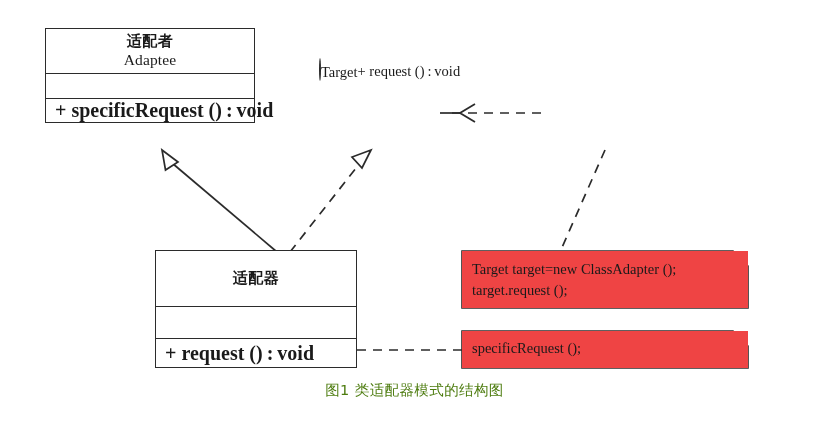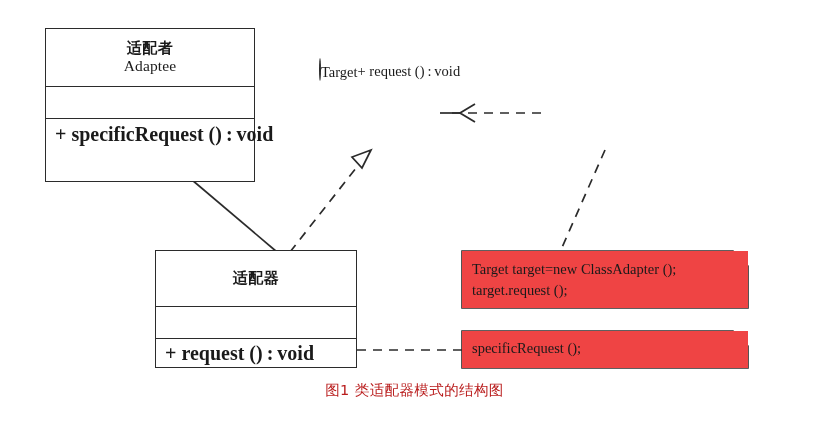--- a/index.html
+++ b/index.html
@@ -124,21 +124,21 @@
 
   
   #figure-caption {
     position: absolute;
     left: 0;
     top: 381px;
     width: 829px;
     text-align: center;
     font-family: "DejaVu Sans", "Liberation Sans", sans-serif;
     font-size: 14.5px;
-    color: #b91c1c;
+    color: #4d7c0f;
     letter-spacing: 0.4px;
   }
 </style>
 </head>
 <body>
 
 <div id="diagram-root">
 
   <svg id="svg-layer" viewBox="0 0 829 429" xmlns="http://www.w3.org/2000/svg">
 
@@ -170,21 +170,21 @@
       <path d="M 462 251 L 733 251 L 748 266 L 748 308 L 462 308 Z" fill="#ffffff" stroke="#2b2b2b" stroke-width="1.6" stroke-linejoin="miter"></path>
       <path d="M 733 251 L 733 266 L 748 266" fill="none" stroke="#2b2b2b" stroke-width="1.6"></path>
     </g>
 
     <g>
       <path d="M 462 331 L 733 331 L 748 346 L 748 368 L 462 368 Z" fill="#ffffff" stroke="#2b2b2b" stroke-width="1.6" stroke-linejoin="miter"></path>
       <path d="M 733 331 L 733 346 L 748 346" fill="none" stroke="#2b2b2b" stroke-width="1.6"></path>
     </g>
   </svg>
 
-  <div class="node uml-class" id="adaptee-class" style="left:45px; top:28px; width:210px; height:154px;">
+  <div class="node uml-class" id="adaptee-class" style="left:45px; top:28px; width:210px; height:95px;">
     <div class="compartment uml-head" style="height:57px;">
       <div class="cn-name">适配者</div>
       <div class="en-name">Adaptee</div>
     </div>
     <div class="compartment divider uml-attrs" style="height:32px;"></div>
     <div class="compartment divider uml-ops" style="height:31px;">+ specificRequest () : void</div>
   </div>
 
   <div class="node" id="target-interface" style="left:319px; top:58px; width:118px;">
     <div class="iface-circle"></div>

